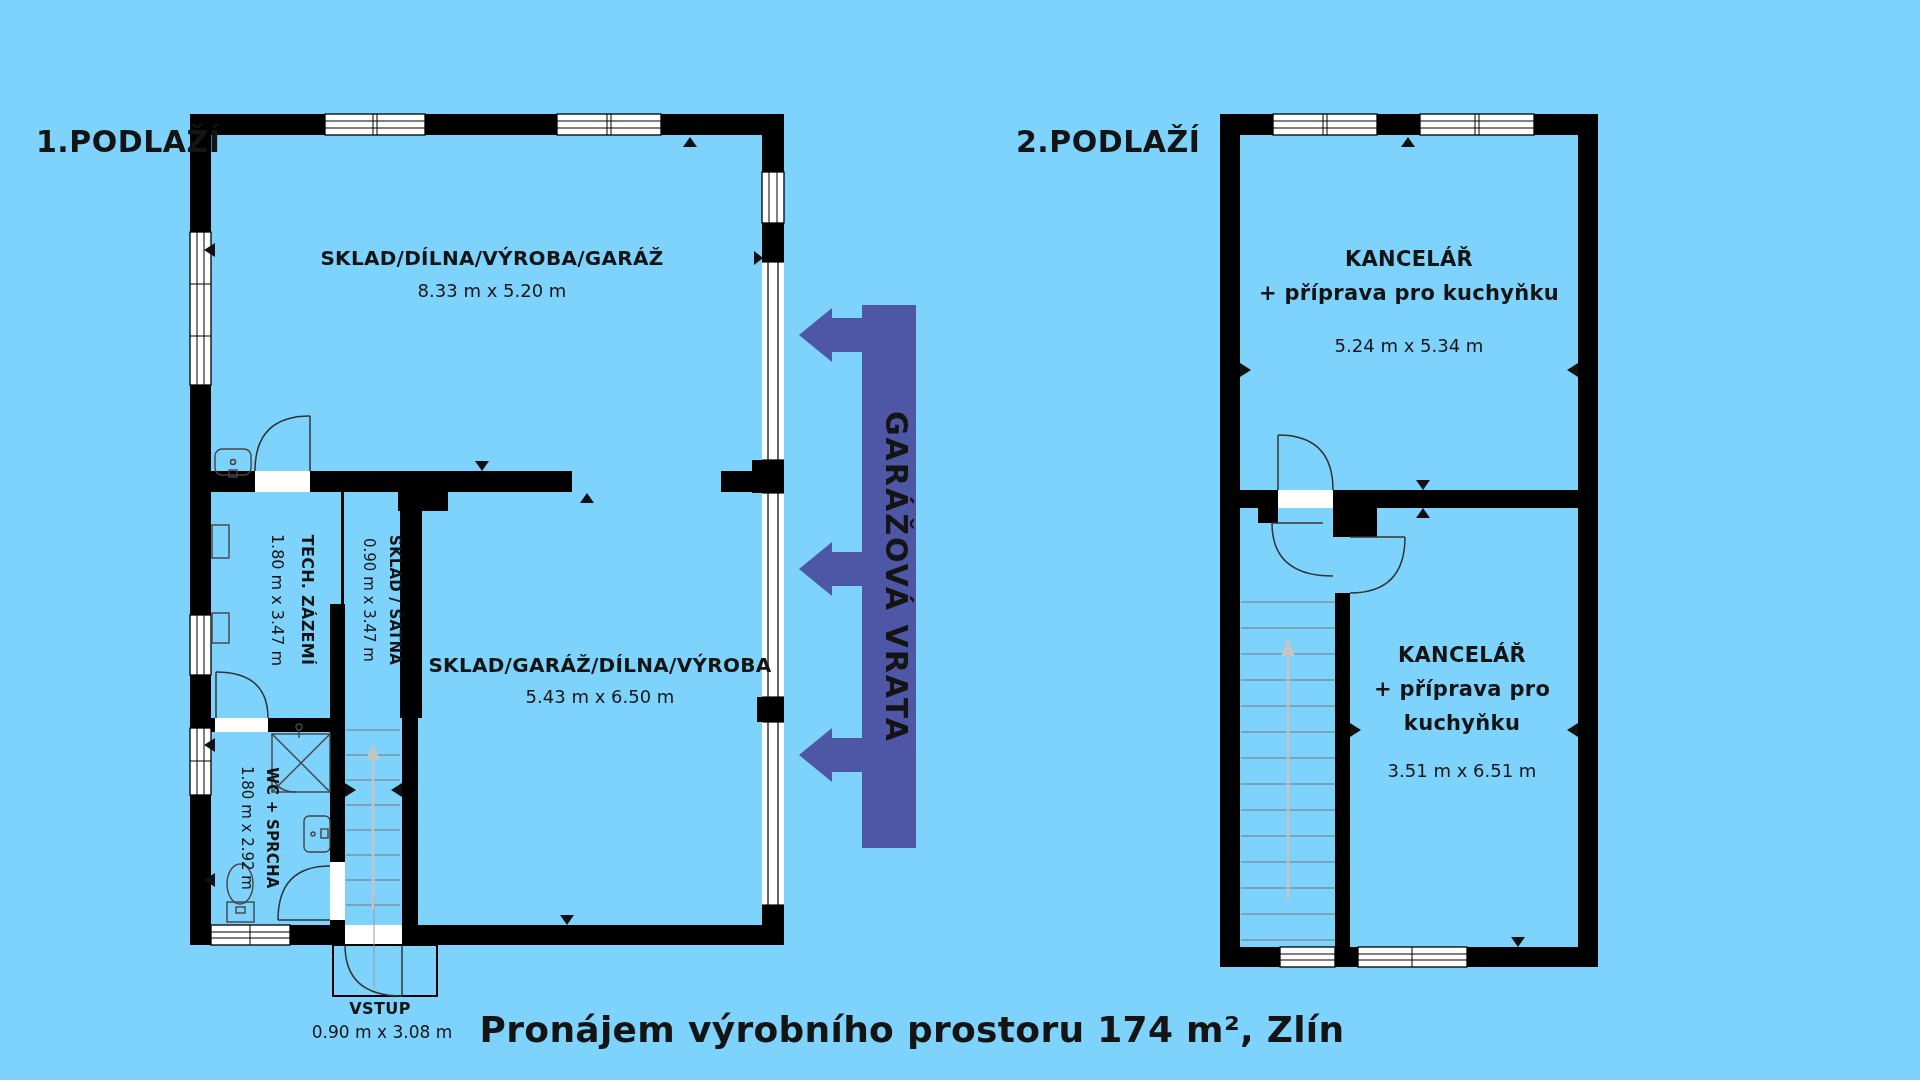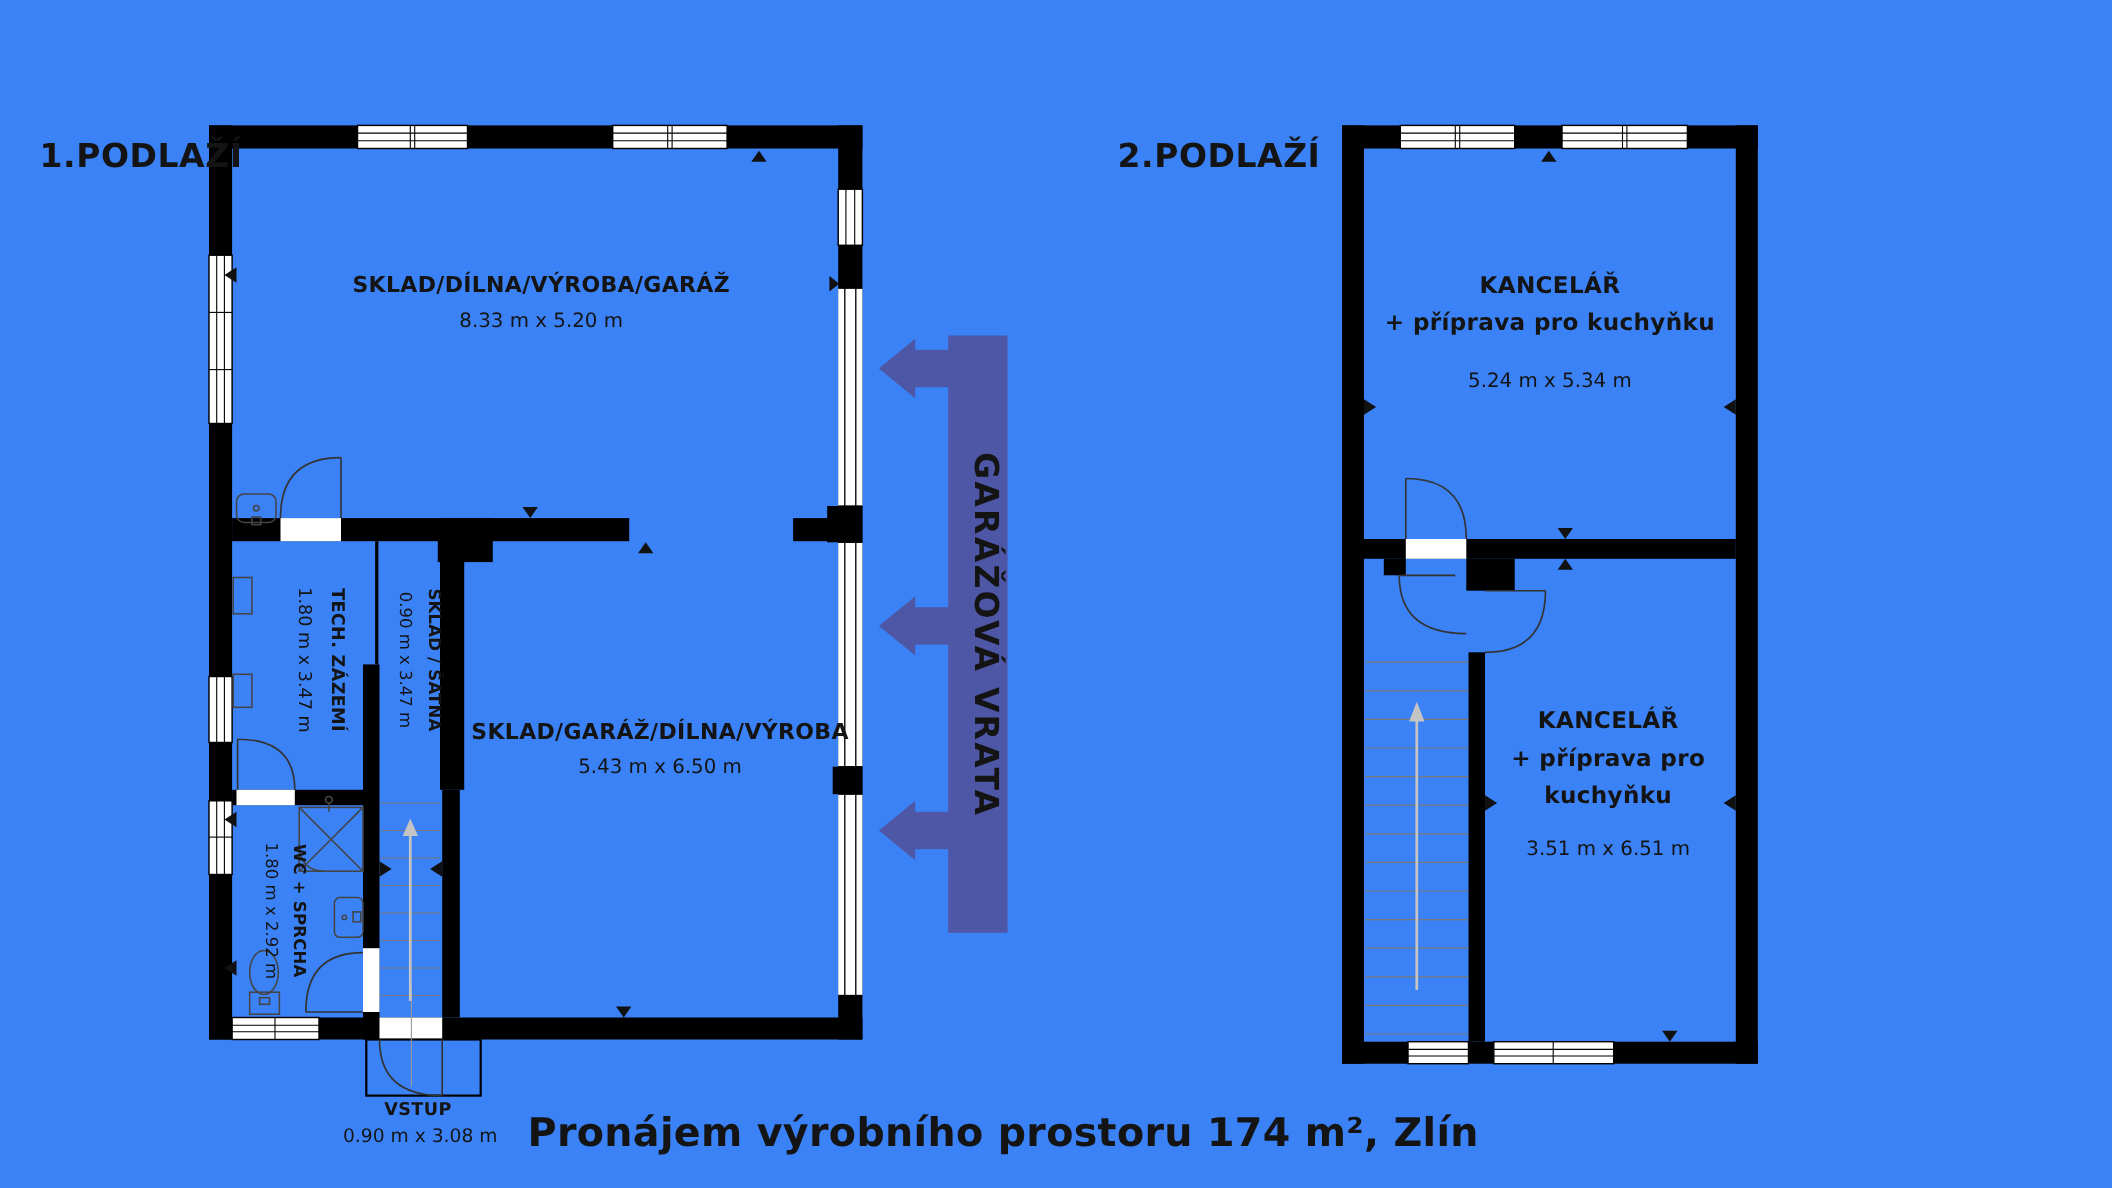--- a/index.html
+++ b/index.html
@@ -1,16 +1,16 @@
 <!DOCTYPE html>
 <html><head>
 <meta charset="utf-8">
 <style>
   html,body{margin:0;padding:0;background:#ffffff;}
-  .stage{width:1920px;height:1080px;background:#3b82f6;position:relative;overflow:hidden;}
+  .stage{width:1920px;height:1080px;background:#7dd3fc;position:relative;overflow:hidden;}
   svg{display:block;}
   svg text{font-family:"DejaVu Sans","Liberation Sans",sans-serif;fill:#141414;}
   .fl{font-size:30px;font-weight:bold;letter-spacing:.5px;}
   .rn{font-size:20px;font-weight:bold;letter-spacing:.3px;}
   .rn2{font-size:21px;font-weight:bold;letter-spacing:.3px;}
   .rd{font-size:18px;}
   .vn{font-size:16px;font-weight:bold;letter-spacing:.3px;}
   .vd{font-size:16px;}
   .vn2{font-size:15px;font-weight:bold;letter-spacing:.2px;}
   .vd2{font-size:15px;}

